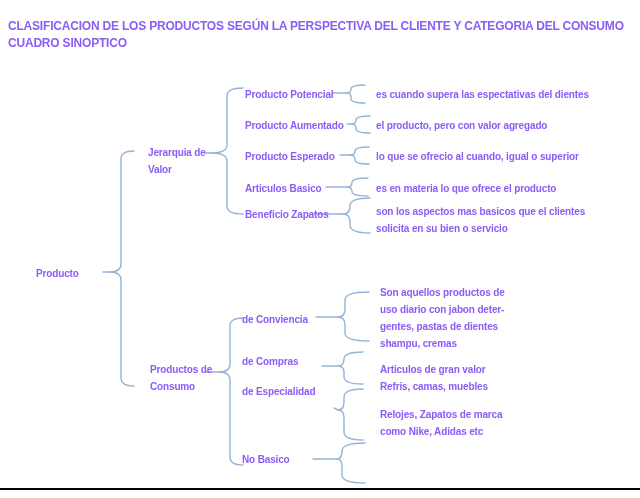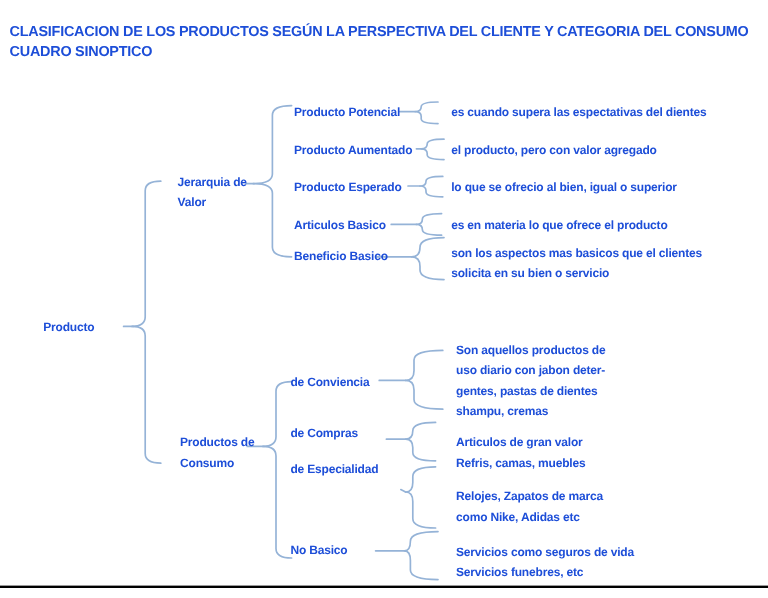--- a/index.html
+++ b/index.html
@@ -3,21 +3,21 @@
 <meta charset="utf-8">
 <style>
   html, body { margin: 0; padding: 0; background: #fff; }
   .page {
     position: relative;
     width: 640px;
     height: 498px;
     background: #ffffff;
     overflow: hidden;
     font-family: "Liberation Sans", sans-serif;
-    color: #1d4ed8;
+    color: #8b5cf6;
   }
   .txt {
     position: absolute;
     font-weight: bold;
     font-size: 10px;
     letter-spacing: -0.15px;
     white-space: pre;
     line-height: 17px;
   }
   .title {
@@ -80,41 +80,39 @@
   <div class="txt" style="left:150px; top:361px">Productos de
 Consumo</div>
 
   <div class="txt" style="left:245px; top:86px">Producto Potencial</div>
   <div class="txt" style="left:376px; top:86px">es cuando supera las espectativas del dientes</div>
 
   <div class="txt" style="left:245px; top:117px">Producto Aumentado</div>
   <div class="txt" style="left:376px; top:117px">el producto, pero con valor agregado</div>
 
   <div class="txt" style="left:245px; top:148px">Producto Esperado</div>
-  <div class="txt" style="left:376px; top:148px">lo que se ofrecio al bien, igual o superior</div>
+  <div class="txt" style="left:376px; top:148px">lo que se ofrecio al cuando, igual o superior</div>
 
   <div class="txt" style="left:245px; top:180px">Articulos Basico</div>
   <div class="txt" style="left:376px; top:180px">es en materia lo que ofrece el producto</div>
 
-  <div class="txt" style="left:245px; top:206px">Beneficio Basico</div>
+  <div class="txt" style="left:245px; top:206px">Beneficio Zapatos</div>
   <div class="txt" style="left:376px; top:203px">son los aspectos mas basicos que el clientes
 solicita en su bien o servicio</div>
 
   <div class="txt" style="left:242px; top:311px">de Conviencia</div>
   <div class="txt" style="left:380px; top:284px">Son aquellos productos de
 uso diario con jabon deter-
 gentes, pastas de dientes
 shampu, cremas</div>
 
   <div class="txt" style="left:242px; top:353px">de Compras</div>
   <div class="txt" style="left:380px; top:361px">Articulos de gran valor
 Refris, camas, muebles</div>
 
   <div class="txt" style="left:242px; top:383px">de Especialidad</div>
   <div class="txt" style="left:380px; top:406px">Relojes, Zapatos de marca
 como Nike, Adidas etc</div>
 
   <div class="txt" style="left:242px; top:451px">No Basico</div>
-  <div class="txt" style="left:380px; top:452px">Servicios como seguros de vida
-Servicios funebres, etc</div>
 
   <div class="bottom-rule"></div>
 </div>
 
 </body></html>

